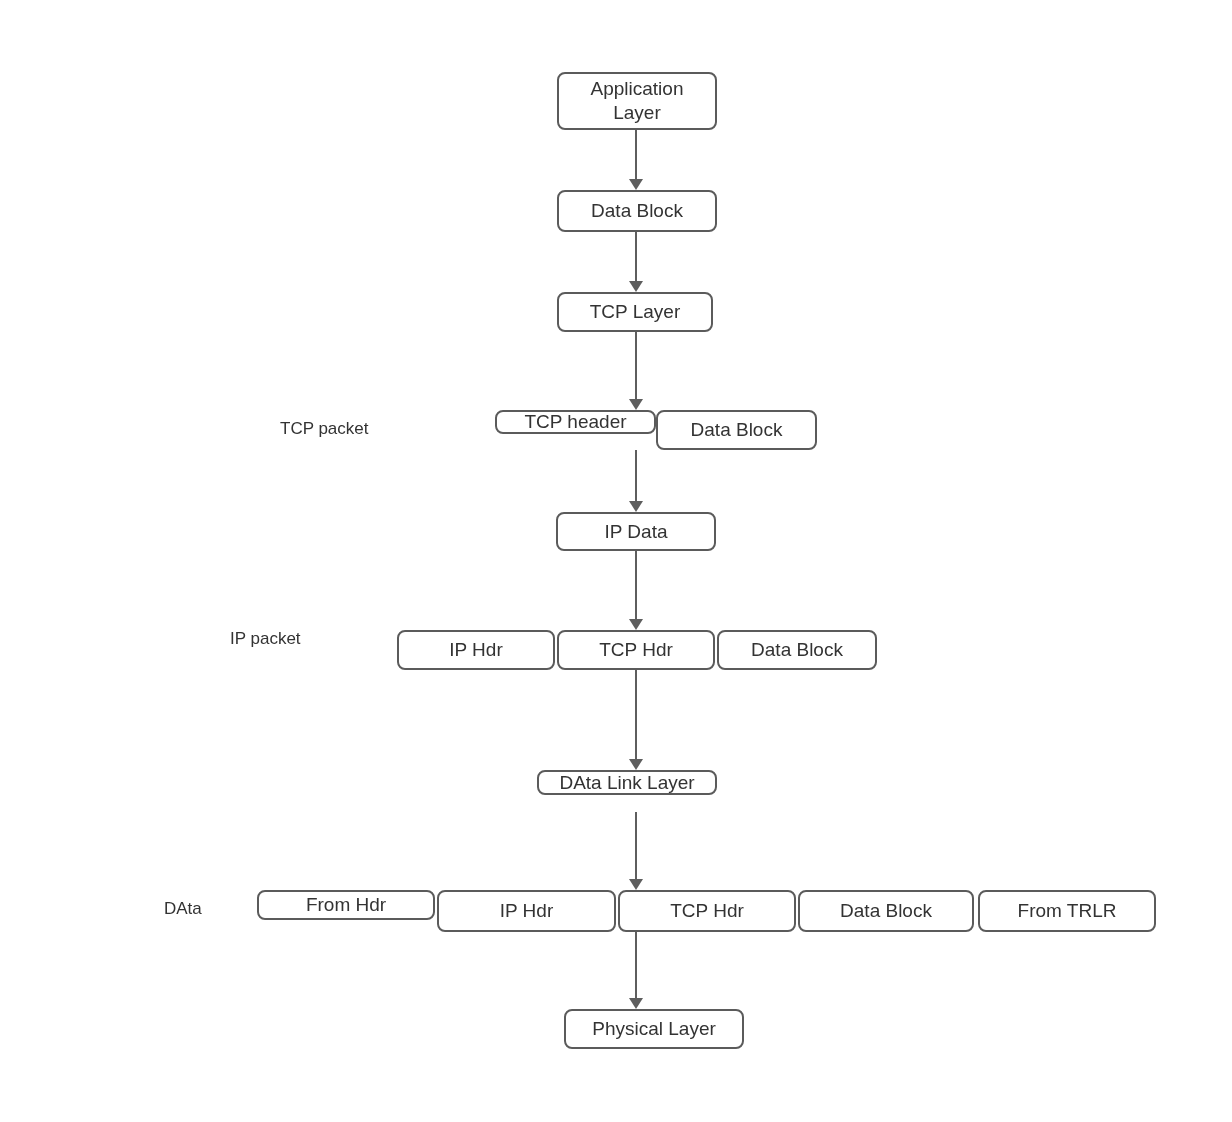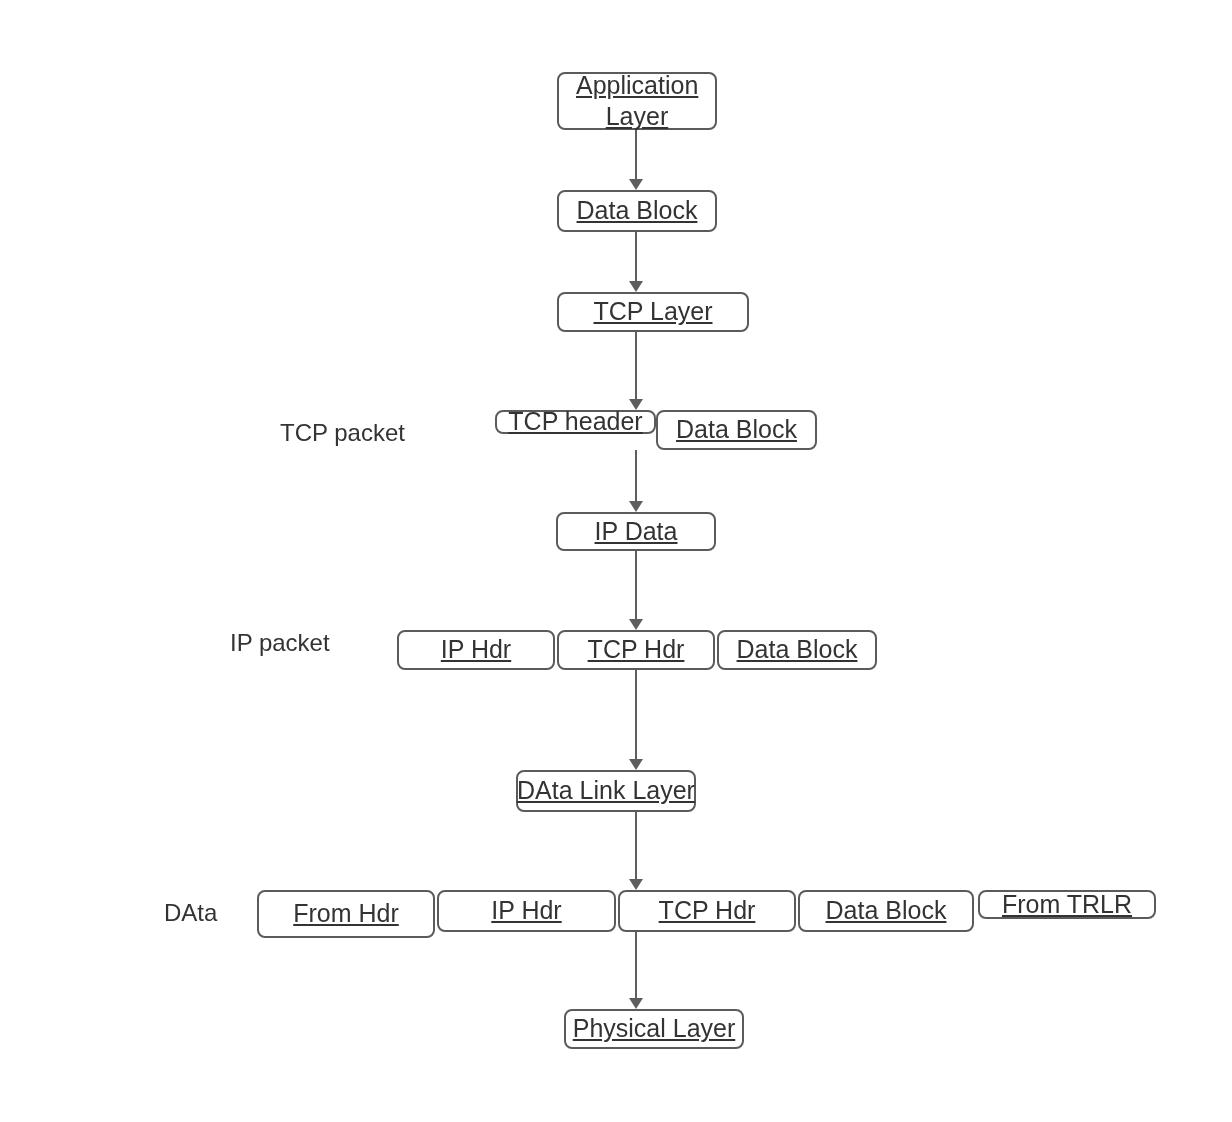--- a/index.html
+++ b/index.html
@@ -22,33 +22,32 @@
     position:absolute;
     border:2.5px solid var(--border);
     border-radius:8px;
     background:#ffffff;
     display:flex;
     align-items:center;
     justify-content:center;
     text-align:center;
   }
   .node .lbl{
-    font-size:25px;
+    font-size:19px;
     color:var(--text);
     line-height:1.25;
     white-space:nowrap;
-    text-decoration:underline;
   }
   .node .lbl.wrap{
     white-space:normal;
     max-width:122px;
   }
   .caption{
     position:absolute;
-    font-size:24px;
+    font-size:17px;
     color:var(--text);
     white-space:nowrap;
   }
   .arrow{
     position:absolute;
     width:14px;
   }
   .arrow .shaft{
     position:absolute;
     left:6px;
@@ -74,21 +73,21 @@
 <div class="canvas">
 
   <div class="node" style="left:557px;top:72px;width:160px;height:58px">
     <span class="lbl wrap">Application Layer</span>
   </div>
 
   <div class="node" style="left:557px;top:190px;width:160px;height:42px">
     <span class="lbl">Data Block</span>
   </div>
 
-  <div class="node" style="left:557px;top:292px;width:192px;height:40px">
+  <div class="node" style="left:557px;top:292px;width:156px;height:40px">
     <span class="lbl">TCP Layer</span>
   </div>
 
   <div class="caption" style="left:280px;top:419px">TCP packet</div>
 
   <div class="node" style="left:495px;top:410px;width:161px;height:24px">
     <span class="lbl">TCP header</span>
   </div>
   <div class="node" style="left:656px;top:410px;width:161px;height:40px">
     <span class="lbl">Data Block</span>
@@ -103,39 +102,39 @@
   <div class="node" style="left:397px;top:630px;width:158px;height:40px">
     <span class="lbl">IP Hdr</span>
   </div>
   <div class="node" style="left:557px;top:630px;width:158px;height:40px">
     <span class="lbl">TCP Hdr</span>
   </div>
   <div class="node" style="left:717px;top:630px;width:160px;height:40px">
     <span class="lbl">Data Block</span>
   </div>
 
-  <div class="node" style="left:516px;top:770px;width:180px;height:42px">
+  <div class="node" style="left:537px;top:770px;width:180px;height:25px">
     <span class="lbl">DAta Link Layer</span>
   </div>
 
   <div class="caption" style="left:164px;top:899px">DAta</div>
 
-  <div class="node" style="left:257px;top:890px;width:178px;height:48px">
+  <div class="node" style="left:257px;top:890px;width:178px;height:30px">
     <span class="lbl">From Hdr</span>
   </div>
   <div class="node" style="left:437px;top:890px;width:179px;height:42px">
     <span class="lbl">IP Hdr</span>
   </div>
   <div class="node" style="left:618px;top:890px;width:178px;height:42px">
     <span class="lbl">TCP Hdr</span>
   </div>
   <div class="node" style="left:798px;top:890px;width:176px;height:42px">
     <span class="lbl">Data Block</span>
   </div>
-  <div class="node" style="left:978px;top:890px;width:178px;height:29px">
+  <div class="node" style="left:978px;top:890px;width:178px;height:42px">
     <span class="lbl">From TRLR</span>
   </div>
 
   <div class="node" style="left:564px;top:1009px;width:180px;height:40px">
     <span class="lbl">Physical Layer</span>
   </div>
 
   <div class="arrow" style="left:629px;top:130px;height:60px">
     <span class="shaft"></span>
     <span class="head"></span>

